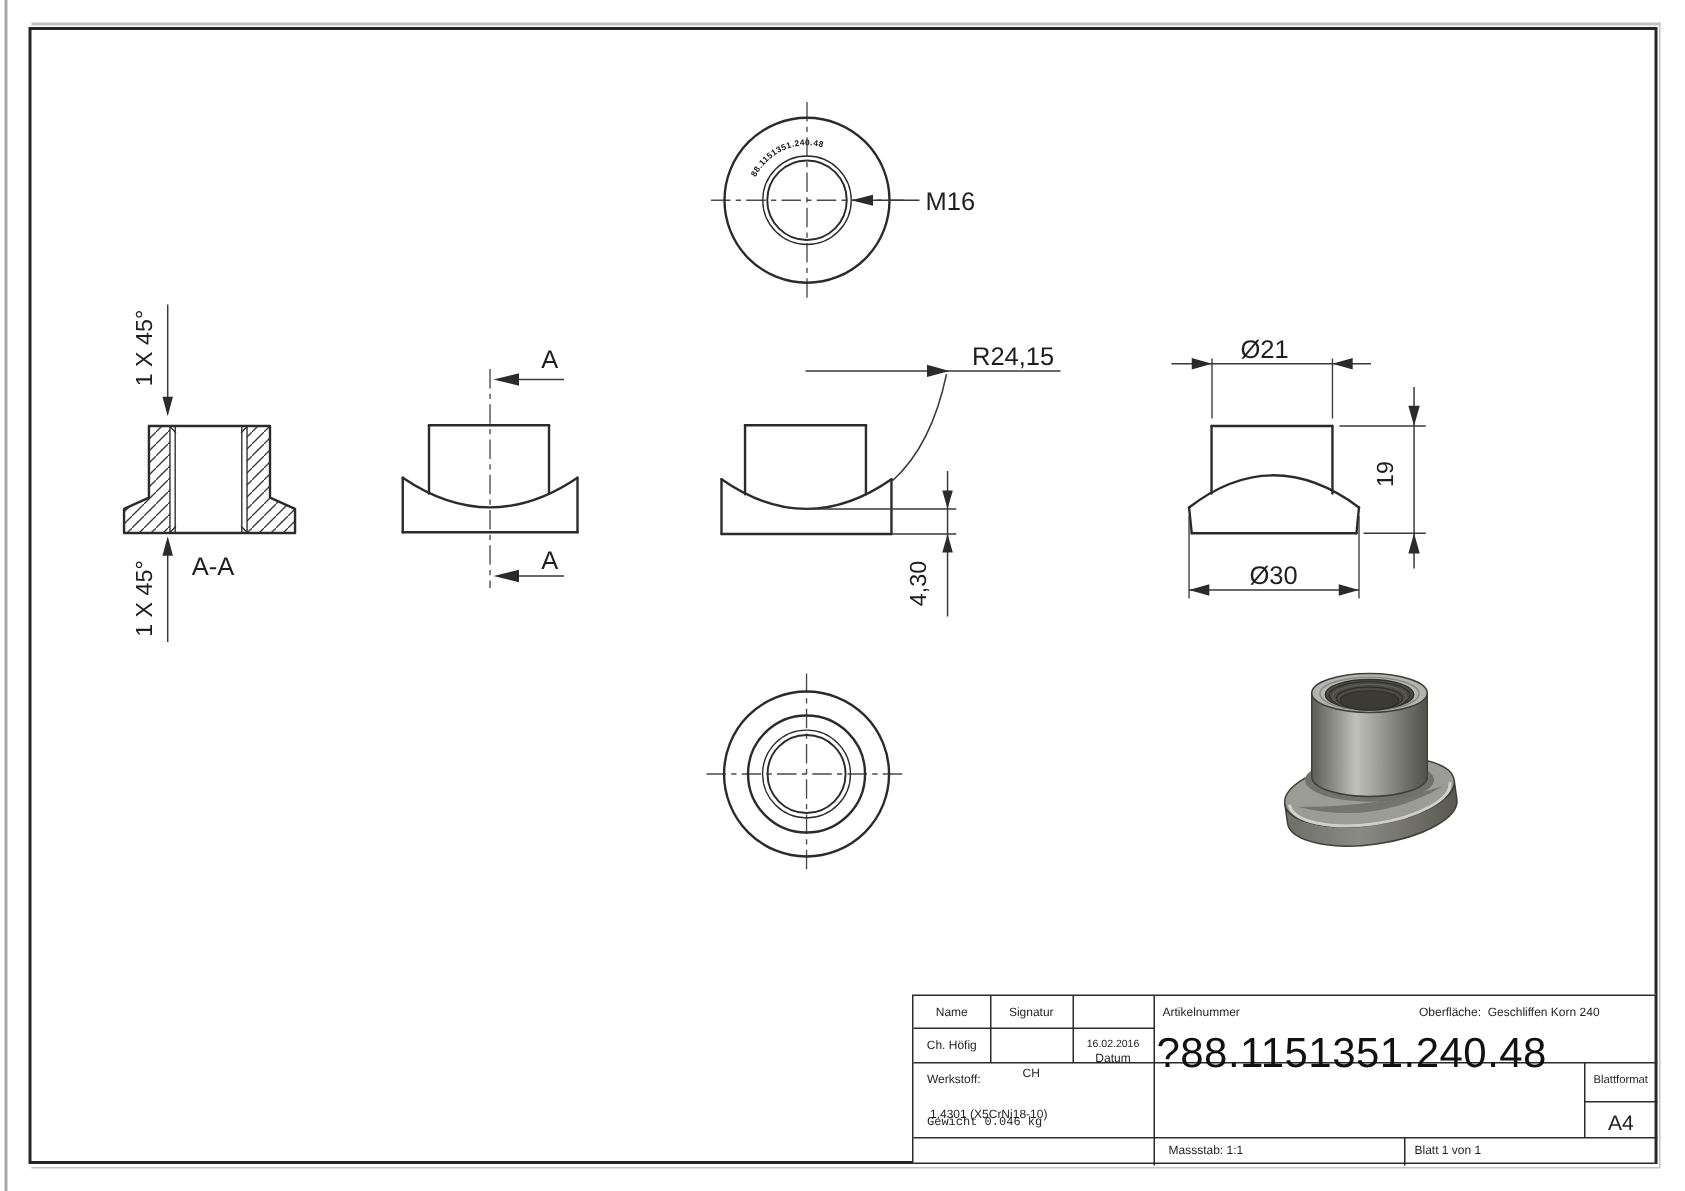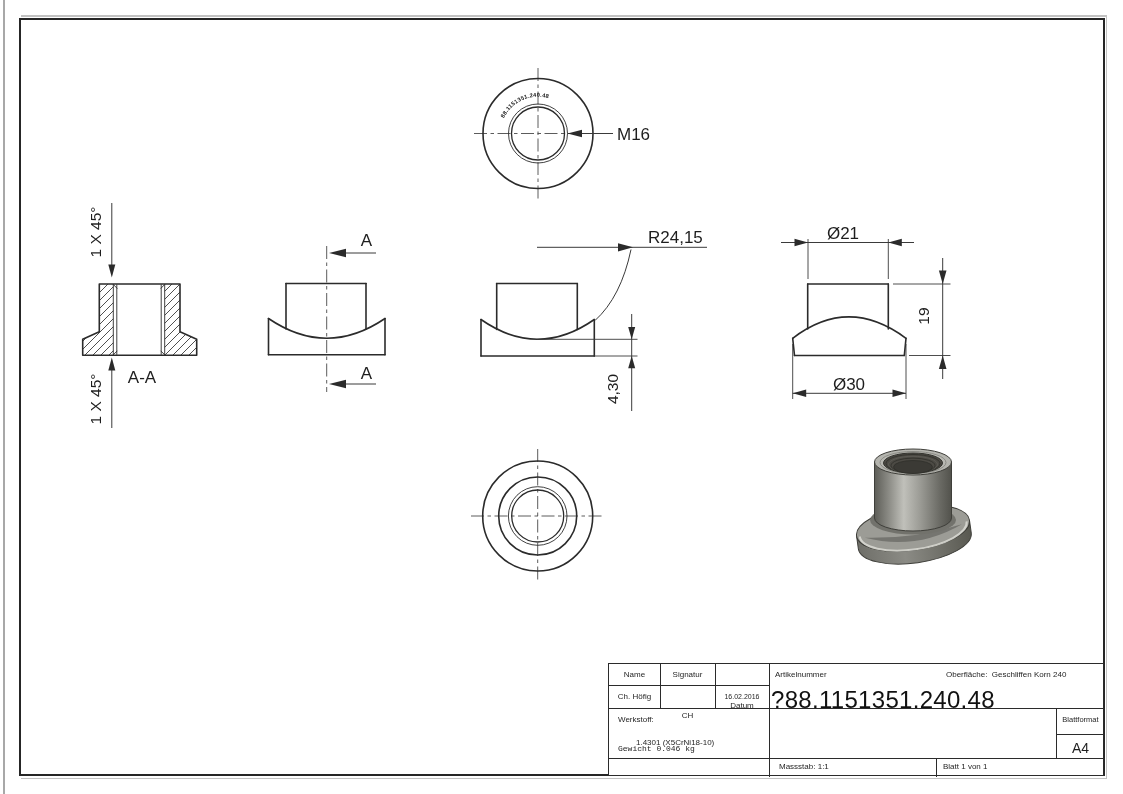--- a/index.html
+++ b/index.html
@@ -23,21 +23,21 @@
   text.dts{font-size:15.5px;fill:#1e1e1e;font-family:"Liberation Sans","DejaVu Sans",sans-serif;}
   text.engr{font-size:5.6px;font-weight:bold;fill:#141414;letter-spacing:0.3px;
             font-family:"Liberation Sans","DejaVu Sans",sans-serif;}
 
   
   #titleblock{position:absolute;left:608px;top:663px;width:496px;height:113px;
               border:1.4px solid #2b2b2b;box-sizing:border-box;background:#fff;}
   .tbl{position:absolute;background:#2b2b2b;}
   .tbt{position:absolute;font-size:8px;color:#1f1f1f;white-space:nowrap;}
   .tbc{text-align:center;}
-  #artnum{position:absolute;left:162px;top:22px;font-size:24px;color:#111;
+  #artnum{position:absolute;left:162px;top:22px;font-size:28px;color:#111;
           letter-spacing:0.3px;white-space:nowrap;}
 </style>
 </head>
 <body>
 
 <div id="page">
   <div id="left-edge"></div>
   <div class="shadow" style="left:21px;top:15px;width:1086px;height:1.5px;"></div>
   <div class="shadow" style="left:1105.5px;top:15px;width:1.5px;height:763px;"></div>
   <div class="shadow" style="left:21px;top:777.5px;width:1086px;height:1.5px;"></div>
@@ -223,20 +223,20 @@
     <div class="tbt tbc" style="left:106px;width:54px;top:28.5px;font-size:7px;">16.02.2016</div>
     <div class="tbt" style="left:166px;top:6px;">Artikelnummer</div>
     <div class="tbt" style="left:337px;top:6px;">
       <span>Oberfläche:</span>&nbsp;
       <span>Geschliffen Korn 240</span>
     </div>
     <div id="artnum">
       <span>?</span><span>88.1151351.240.48</span>
     </div>
     <div class="tbt" style="left:9px;top:51px;">Werkstoff:</div>
-    <div class="tbt" style="left:27px;top:74px;">1.4301 (X5CrNi18-10)</div>
+    <div class="tbt" style="left:11px;top:74px;">1.4301 (X5CrNi18-10)</div>
     <div class="tbt tbc" style="left:447px;width:49px;top:51px;font-size:7.5px;">Blattformat</div>
     <div class="tbt tbc" style="left:447px;width:49px;top:76px;font-size:14px;">A4</div>
     <div class="tbt" style="left:9px;top:80px;font-family:Liberation Mono, monospace;">Gewicht 0.046 kg</div>
     <div class="tbt" style="left:170px;top:98px;text-align:center;">Massstab: 1:1</div>
     <div class="tbt" style="left:334px;top:98px;">Blatt 1 von 1</div>
   </div>
 </div>
 
 </body></html>

